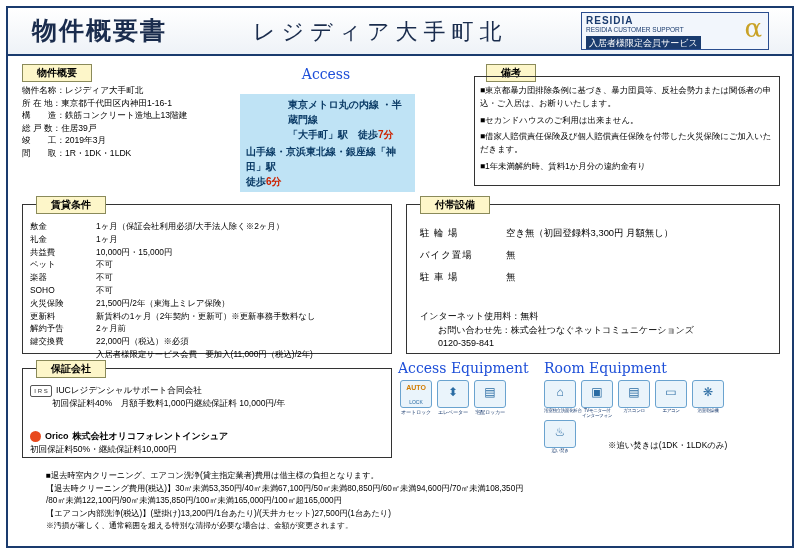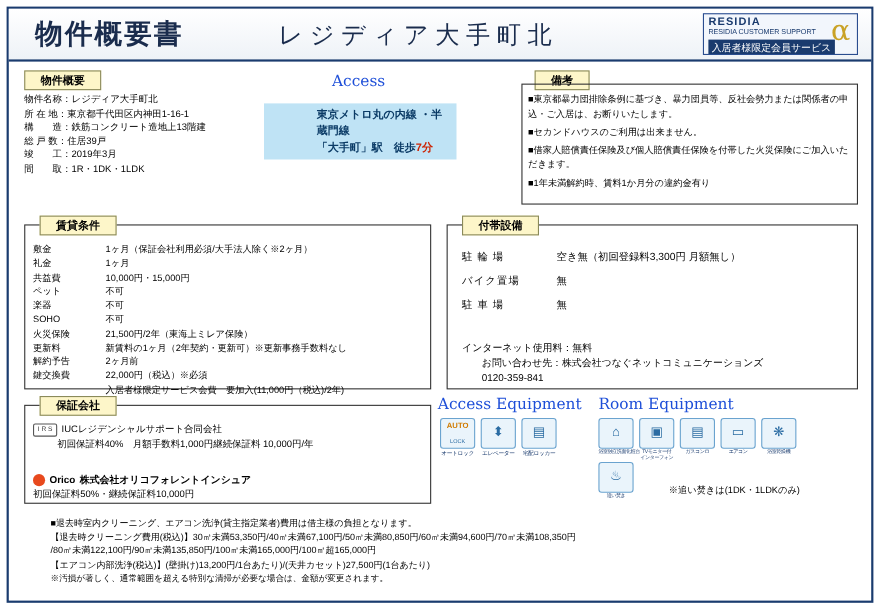--- a/index.html
+++ b/index.html
@@ -30,22 +30,22 @@
     font-size: 25px; letter-spacing:2px; color:#1a2c4d;
     font-family:"DejaVu Serif", serif;
     font-weight:bold;
   }
   .hdr-sub {
     position:absolute; left:245px; top:9px;
     font-size: 22px; letter-spacing:6px; color:#1a2c4d;
     font-family:"DejaVu Serif", serif;
   }
   .logo-box {
-    position:absolute; right:12px; top:4px;
-    width: 141px; height: 38px;
+    position:absolute; right:23px; top:4px;
+    width: 188px; height: 38px;
     border:1px solid #2a4d8f;
     background:#f2f6fc;
     overflow:hidden;
   }
   .logo-brand {
     position:absolute; left:4px; top:2px;
     font-size:10px; font-weight:bold; color:#1a3b6e; letter-spacing:1px;
   }
   .logo-line2 {
     position:absolute; left:4px; top:13px;
@@ -187,20 +187,24 @@
     <div>総 戸 数：住居39戸</div>
     <div>竣　　工：2019年3月</div>
     <div>間　　取：1R・1DK・1LDK</div>
   </div>
 
   <div id="access-title" class="script-label">Access</div>
   <div id="access1" class="access-box">
     <div>東京メトロ丸の内線 ・半蔵門線</div>
     <div><span>「大手町」駅　徒歩</span><span class="red-min">7分</span></div>
   </div>
+  <div id="access2" class="access-box">
+    <div>山手線・京浜東北線・銀座線「神田」駅</div>
+    <div><span>徒歩</span><span class="red-min">6分</span></div>
+  </div>
 
   <div id="bikou-label">
     <span class="sec-label">備考</span>
   </div>
   <div id="bikou-box"></div>
   <div id="bikou-list">
     <div>■東京都暴力団排除条例に基づき、暴力団員等、反社会勢力または関係者の申込・ご入居は、お断りいたします。</div>
     <div>■セカンドハウスのご利用は出来ません。</div>
     <div>■借家人賠償責任保険及び個人賠償責任保険を付帯した火災保険にご加入いただきます。</div>
     <div>■1年未満解約時、賃料1か月分の違約金有り</div>

